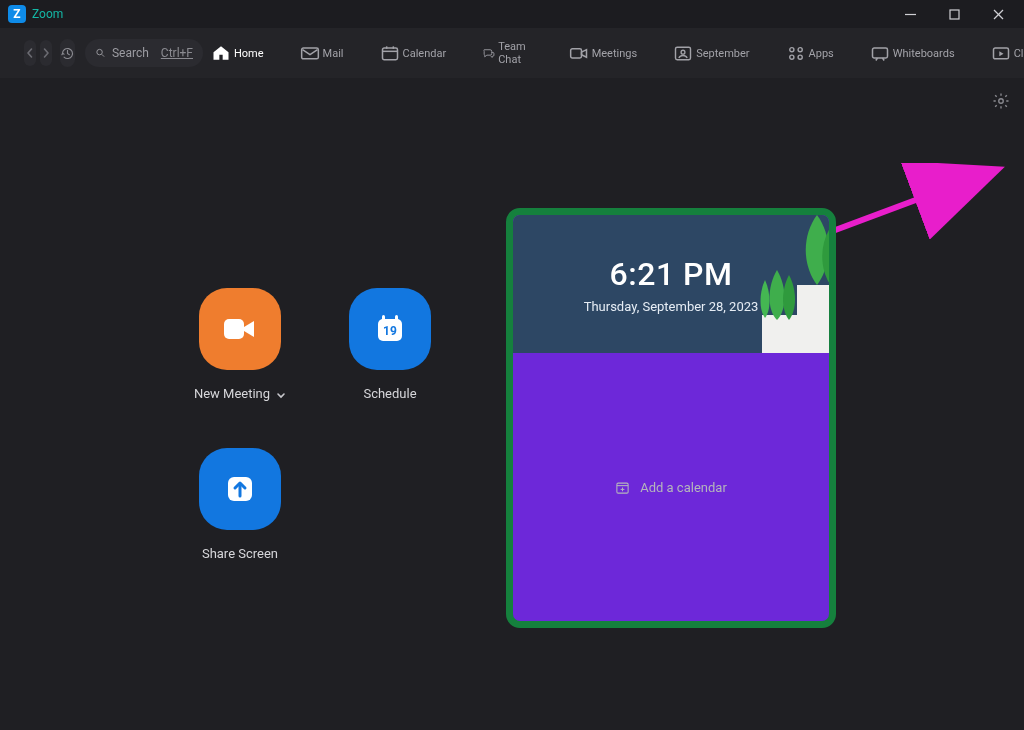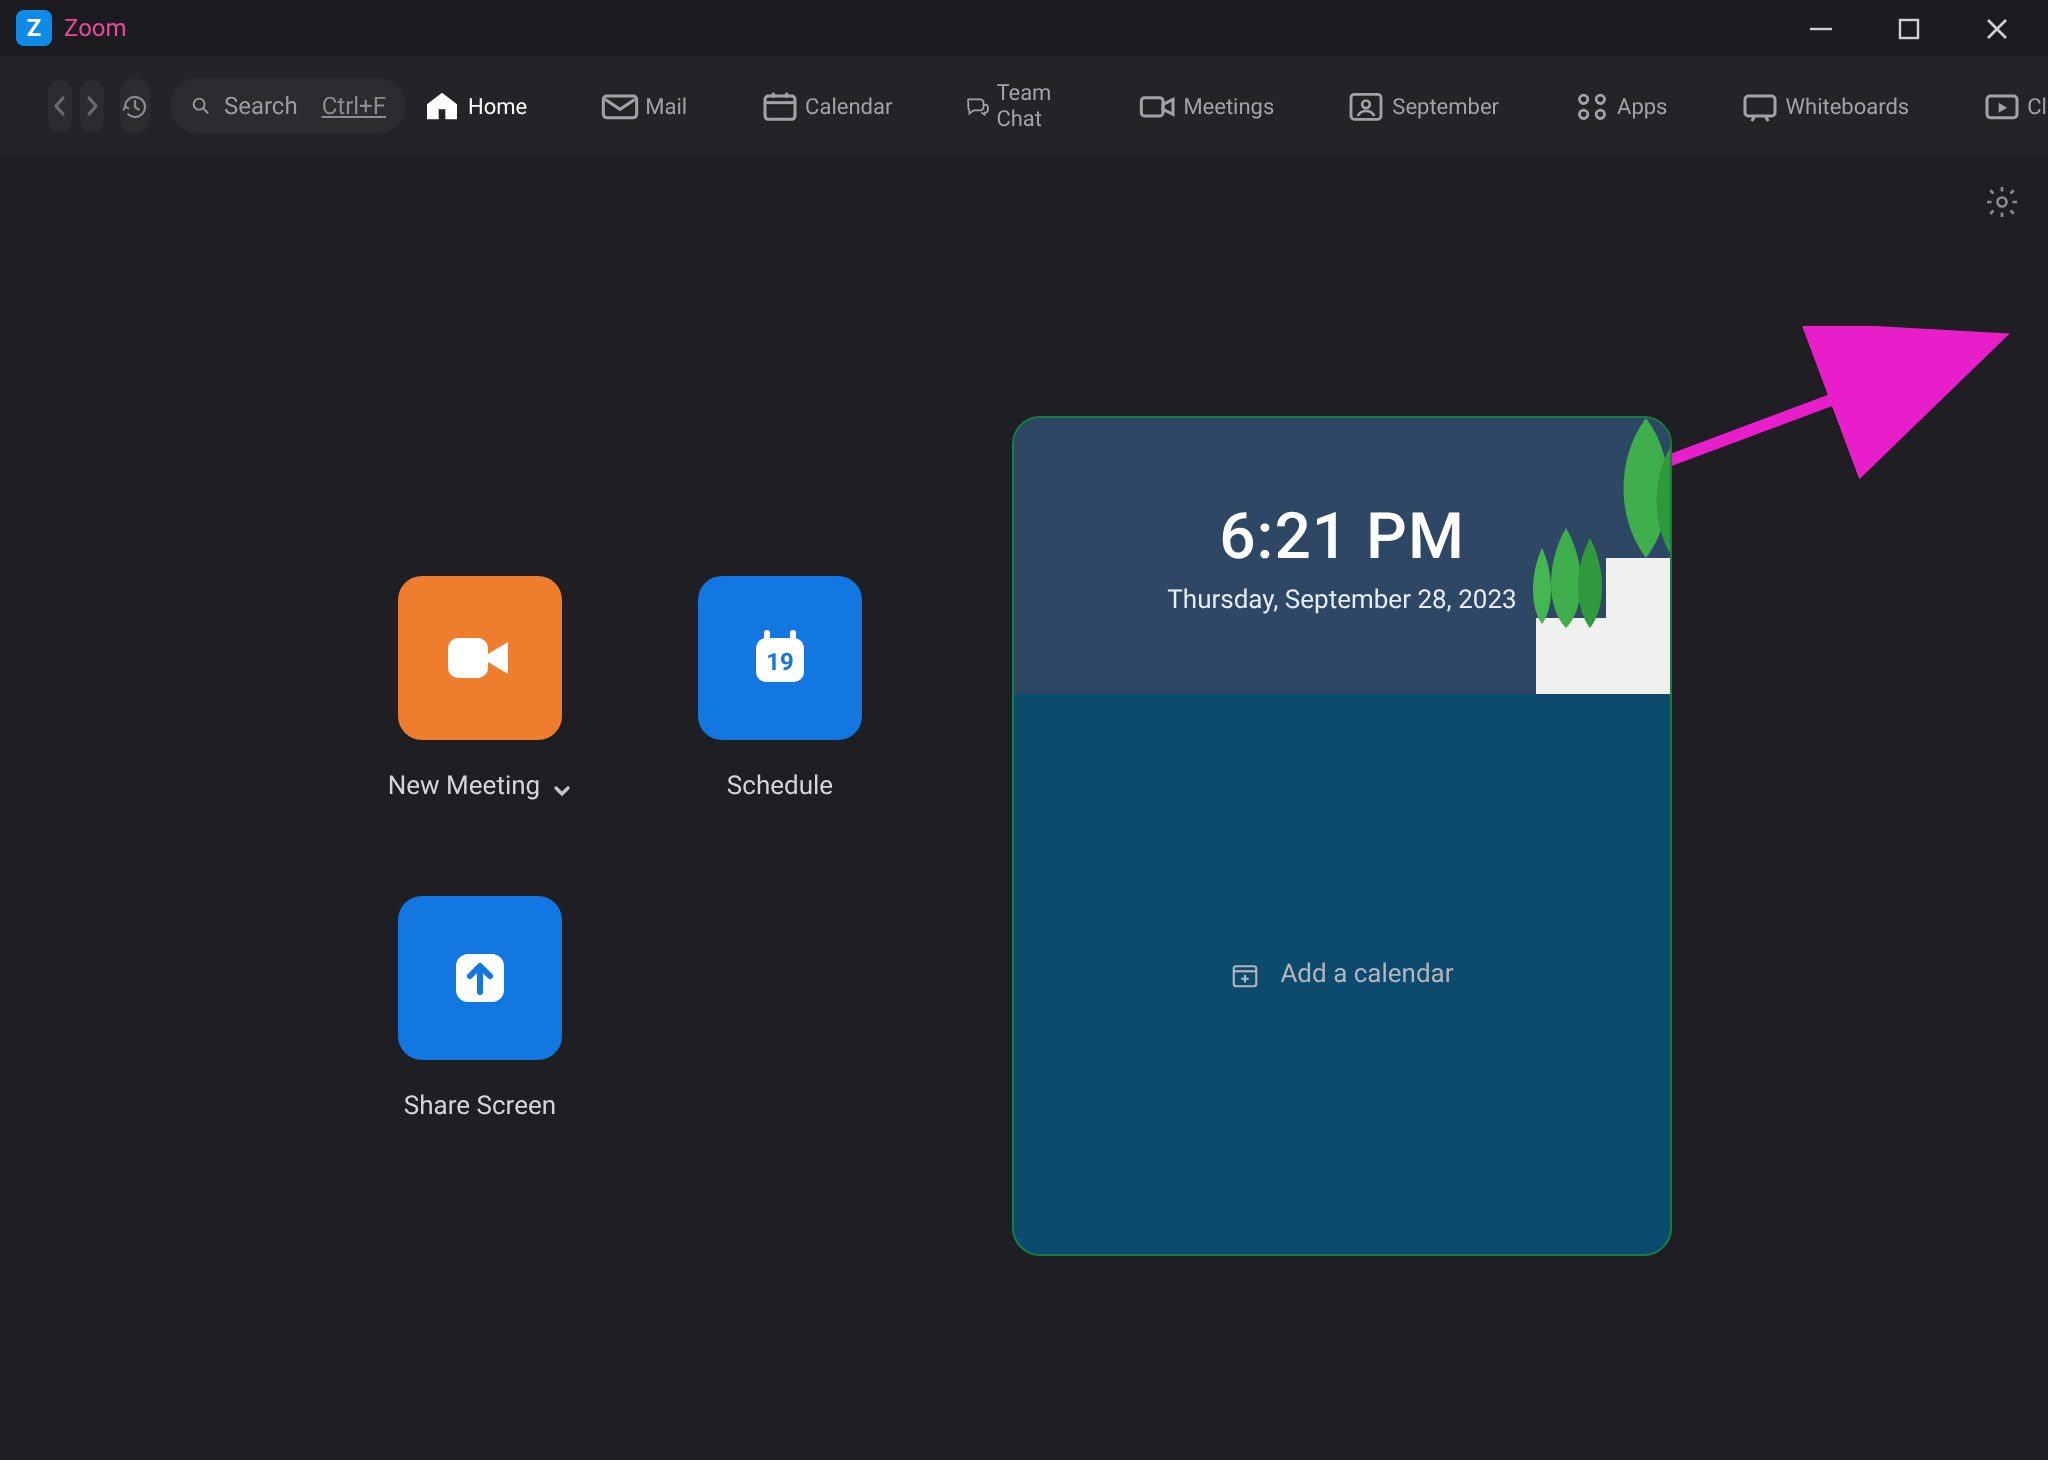--- a/index.html
+++ b/index.html
@@ -1,21 +1,21 @@
 <!DOCTYPE html>
 <html><head>
 <meta charset="utf-8">
 <style>
   * { box-sizing: border-box; margin: 0; padding: 0; font-family: -apple-system, BlinkMacSystemFont, "Segoe UI", Roboto, sans-serif; }
   html, body { width: 1024px; height: 730px; overflow: hidden; background: #1f1f23; color: #e8e8ea; }
   
   .titlebar { height: 28px; background: #1c1c20; display: flex; align-items: center; padding: 0 4px; }
   .titlebar-left { display: flex; align-items: center; gap: 6px; padding-left: 4px; }
   .zoom-logo { width: 18px; height: 18px; background: #0e8be8; border-radius: 4px; display: flex; align-items: center; justify-content: center; color: #fff; font-weight: 700; font-size: 12px; }
-  .titlebar-title { font-size: 12px; color: #ec4899; }
+  .titlebar-title { font-size: 12px; color: #14b8a6; }
   .titlebar-spacer { flex: 1; }
   .win-btn { width: 44px; height: 28px; display: flex; align-items: center; justify-content: center; color: #cfcfd4; cursor: default; }
   .win-btn svg { width: 11px; height: 11px; }
   
   .toolbar { height: 50px; background: #242428; display: flex; align-items: center; padding: 0 24px; gap: 4px; border-bottom: 0px solid #2e2e33; }
   .nav-btn { width: 26px; height: 26px; border-radius: 6px; background: #2b2b30; display: flex; align-items: center; justify-content: center; color: #6b6b72; }
   .history-btn { width: 28px; height: 28px; border-radius: 14px; background: #2b2b30; display: flex; align-items: center; justify-content: center; color: #8a8a90; margin-left: 4px; }
   .search-box { height: 28px; min-width: 118px; background: #2b2b30; border-radius: 14px; display: flex; align-items: center; padding: 0 10px; gap: 6px; color: #9c9ca2; font-size: 12px; margin-left: 6px; }
   .search-box .shortcut { opacity: .85; margin-left: 6px; text-decoration: underline; }
   .tabs { flex: 1; display: flex; justify-content: center; gap: 28px; height: 100%; align-items: center; }
@@ -26,26 +26,26 @@
   .avatar { width: 28px; height: 28px; border-radius: 50%; background: linear-gradient(135deg,#c9a48a,#8e6f5d); position: relative; display:flex; align-items:center; justify-content:center;}
   .avatar .status { position: absolute; top: -1px; right: -1px; width: 10px; height: 10px; background: #24c156; border-radius: 50%; border: 2px solid #242428; }
   
   .content { position: relative; height: calc(730px - 28px - 50px); background: #1f1f23; }
   .gear-corner { position: absolute; top: 14px; right: 14px; color: #8a8a90; }
   
   .arrow-annotation { position: absolute; top: 85px; left: 816px; pointer-events: none; }
   
   .actions { position: absolute; top: 210px; left: 170px; display: grid; grid-template-columns: 140px 140px; grid-template-rows: 140px 140px; gap: 20px 10px; }
   .action { display: flex; flex-direction: column; align-items: center; gap: 16px; color: #d6d6da; font-size: 13px; }
-  .action .tile { width: 82px; height: 82px; border-radius: 12px; display: flex; align-items: center; justify-content: center; }
+  .action .tile { width: 82px; height: 82px; border-radius: 28px; display: flex; align-items: center; justify-content: center; }
   .tile.orange { background: #ef7d2e; }
   .tile.blue { background: #1277e0; }
   .action .label-row { display: flex; align-items: flex-end; gap: 6px; }
   
-  .calendar-card { position: absolute; top: 130px; left: 506px; width: 330px; height: 420px; border-radius: 14px; overflow: hidden; background: #0c4a6e; border: 1px solid #15803d; }
+  .calendar-card { position: absolute; top: 130px; left: 506px; width: 330px; height: 420px; border-radius: 14px; overflow: hidden; background: #6d28d9; border: 7px solid #15803d; }
   .calendar-hero { height: 138px; background: #2d4764; position: relative; overflow: hidden; display: flex; flex-direction: column; align-items: center; justify-content: center; }
   .calendar-time { font-size: 32px; font-weight: 500; color: #fff; letter-spacing: .5px; }
   .calendar-date { font-size: 13px; color: #e6edf5; margin-top: 6px; }
   .plants { position: absolute; right: -8px; top: 0; width: 90px; height: 138px; }
   .calendar-body { height: calc(100% - 138px); display: flex; align-items: center; justify-content: center; }
   .add-calendar { display: flex; align-items: center; gap: 10px; color: #b5b5bc; font-size: 13px; }
   
   svg { display: block; }
 </style>
 </head>

